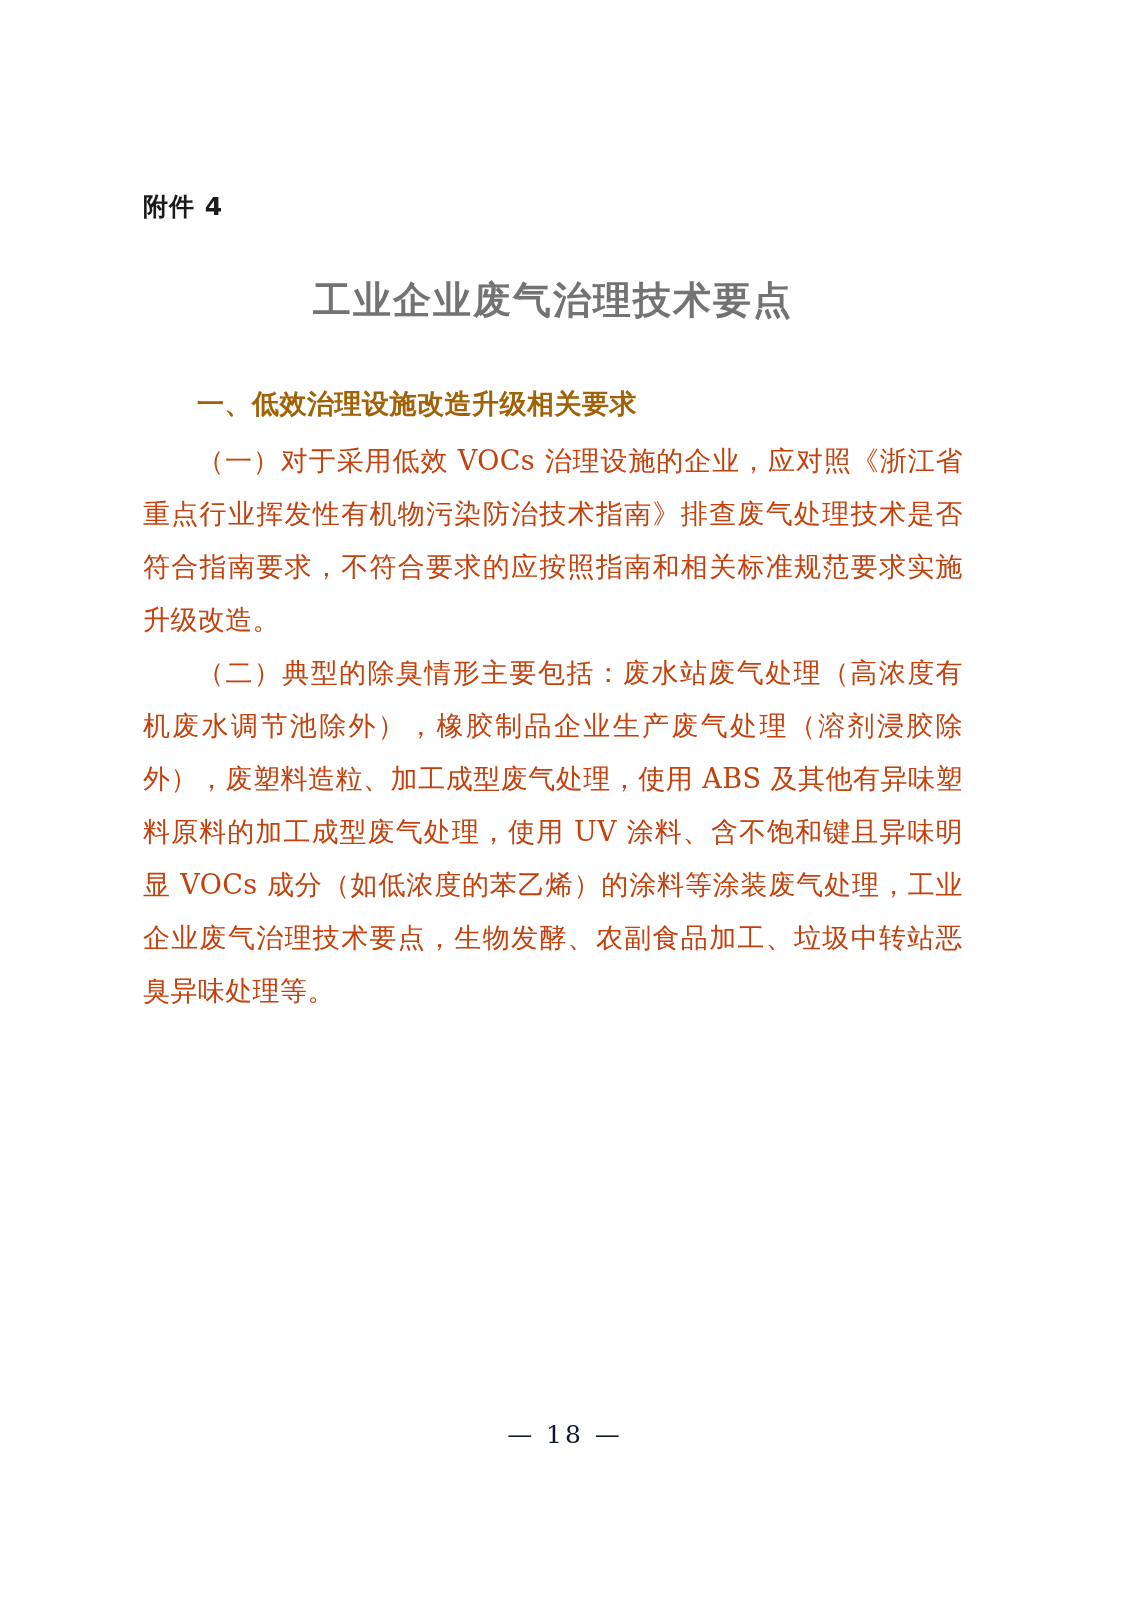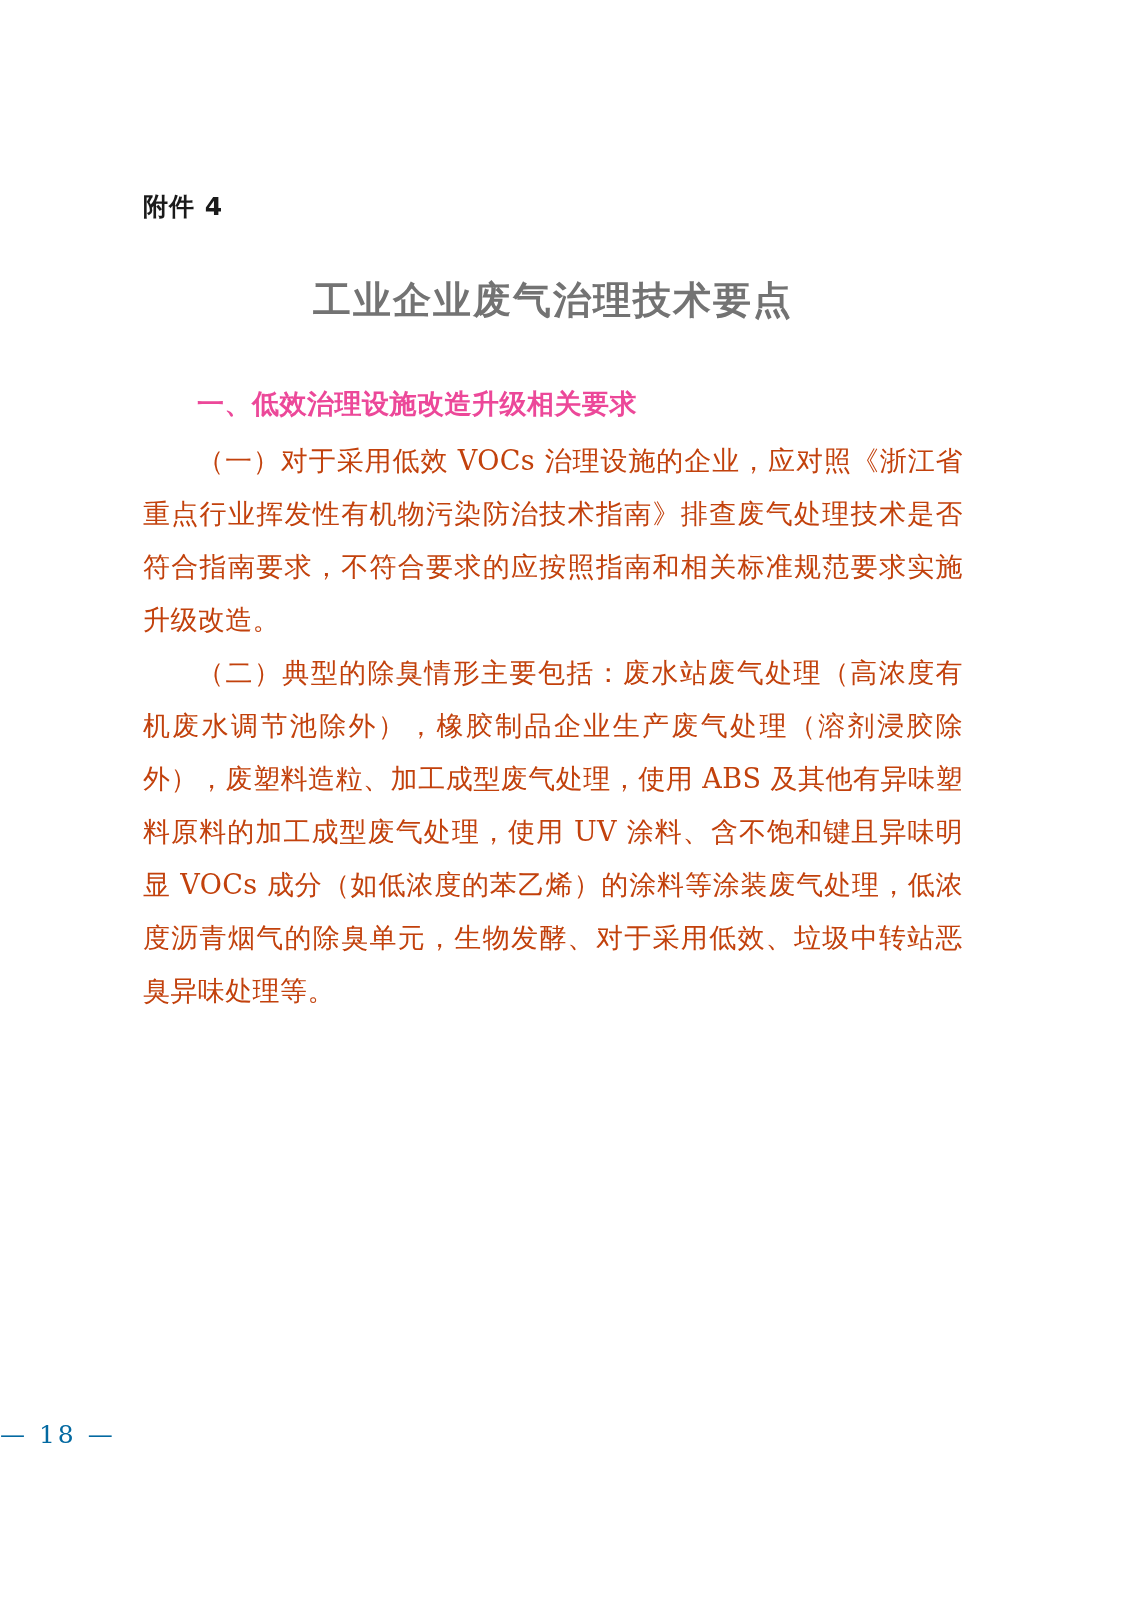--- a/index.html
+++ b/index.html
@@ -38,59 +38,60 @@
     font-weight: bold;
     letter-spacing: 2px;
     color: #737373;
     margin: 0 0 60px 0;
   }
   .section-heading {
     font-family: "DejaVu Sans", "Liberation Sans", sans-serif;
     font-size: 27px;
     font-weight: bold;
     letter-spacing: 0.5px;
-    color: #ec4899;
+    color: #a16207;
     margin: 0 0 12px 0;
     text-indent: 54px;
   }
   p.body-text {
     font-size: 27px;
     line-height: 53px;
     letter-spacing: 0.4px;
     text-align: justify;
     text-justify: inter-ideograph;
     margin: 0;
     text-indent: 54px;
     color: #c2410c;
   }
   .page-number {
     position: absolute;
     left: 0;
     right: 0;
     top: 1420px;
+    text-align: center;
     font-size: 25px;
     letter-spacing: 3px;
-    color: #0369a1;
+    color: #0f172a;
     font-family: "DejaVu Serif", "Liberation Serif", serif;
   }
 </style>
 </head>
 <body>
 
 <div class="page">
   <div class="content">
 
     <div class="attachment-label">附件 4</div>
 
     <h1 class="doc-title">工业企业废气治理技术要点</h1>
 
     <h2 class="section-heading">一、低效治理设施改造升级相关要求</h2>
 
     <p class="body-text">（一）对于采用低效 VOCs 治理设施的企业，应对照《浙江省重点行业挥发性有机物污染防治技术指南》排查废气处理技术是否符合指南要求，不符合要求的应按照指南和相关标准规范要求实施升级改造。</p>
 
-    <p class="body-text">（二）典型的除臭情形主要包括：废水站废气处理（高浓度有机废水调节池除外），橡胶制品企业生产废气处理（溶剂浸胶除外），废塑料造粒、加工成型废气处理，使用 ABS 及其他有异味塑料原料的加工成型废气处理，使用 UV 涂料、含不饱和键且异味明显 VOCs 成分（如低浓度的苯乙烯）的涂料等涂装废气处理，低浓度沥青烟气的除臭单元，生物发酵、对于采用低效、垃圾中转站恶臭异味处理等。</p>
+    <p class="body-text">（二）典型的除臭情形主要包括：废水站废气处理（高浓度有机废水调节池除外），橡胶制品企业生产废气处理（溶剂浸胶除外），废塑料造粒、加工成型废气处理，使用 ABS 及其他有异味塑料原料的加工成型废气处理，使用 UV 涂料、含不饱和键且异味明显 VOCs 成分（如低浓度的苯乙烯）的涂料等涂装废气处理，工业企业废气治理技术要点，生物发酵、农副食品加工、垃圾中转站恶臭异味处理等。</p>
 
 
 
   </div>
 
   <div class="page-number">— 18 —</div>
 </div>
 
 </body></html>

